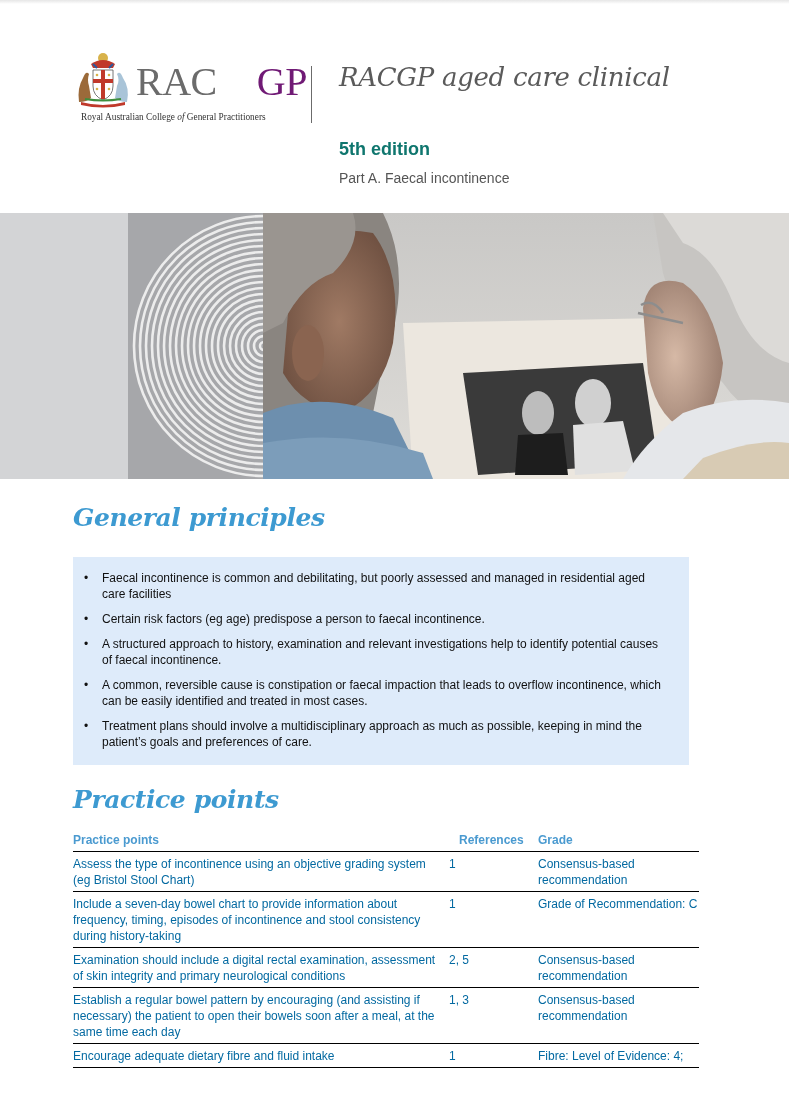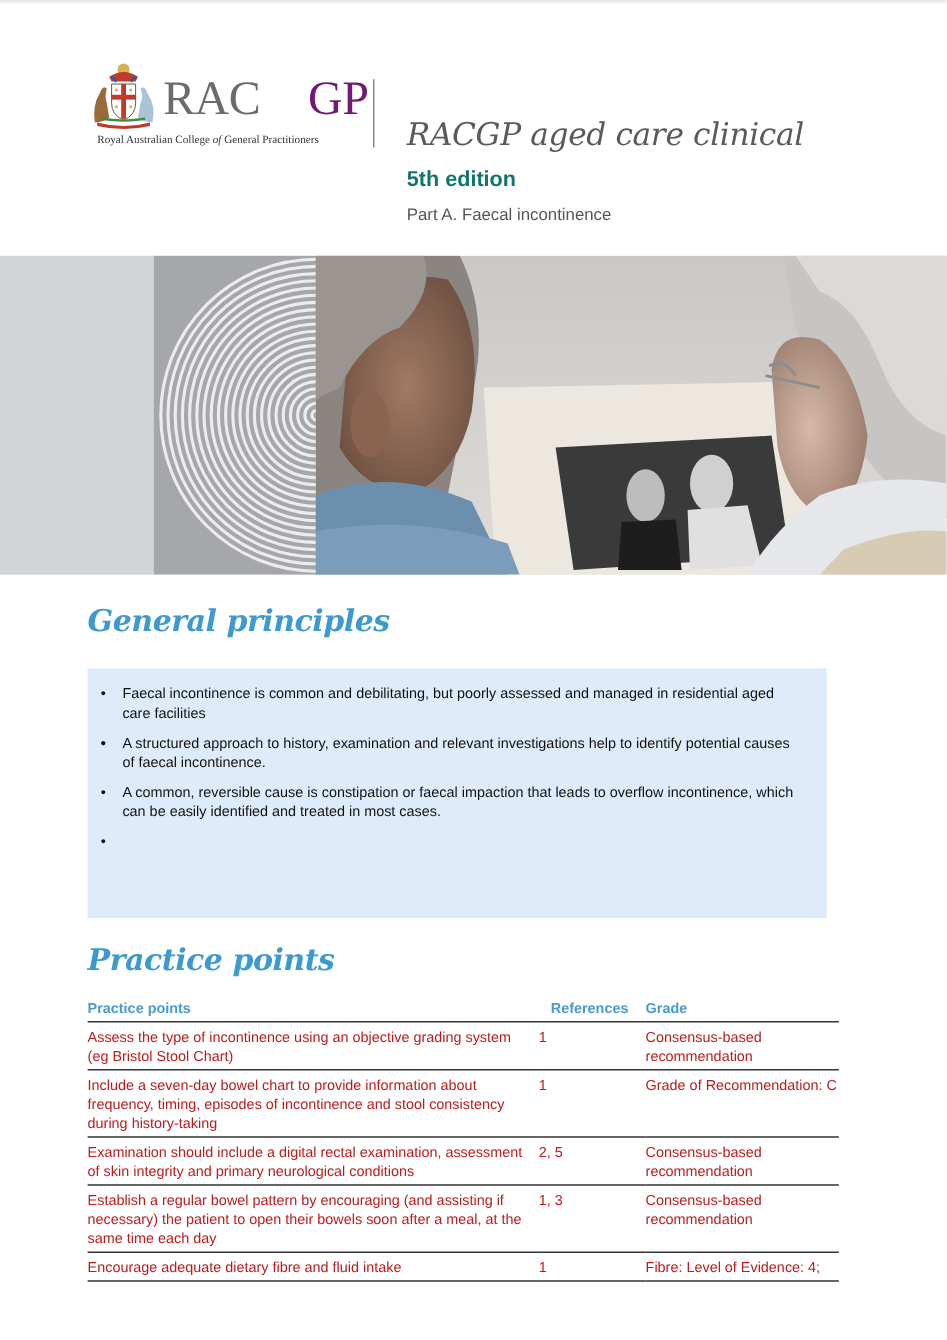--- a/index.html
+++ b/index.html
@@ -13,21 +13,21 @@
   .crest { position: absolute; left: 0; top: 0; width: 60px; height: 56px; }
   .logo-word { position: absolute; left: 63px; top: 8px; font-family: "Liberation Serif", serif;
     font-size: 40px; letter-spacing: -0.5px; line-height: 44px; color: #6b6b6b; }
   .logo-word .gp { color: #701a75; margin-left: 40px; }
   .logo-sub { position: absolute; left: 8px; top: 60px; font-family: "Liberation Serif", serif;
     font-size: 9.3px; color: #333; white-space: nowrap; }
   .logo-sub i { font-style: italic; }
   .vdivider { position: absolute; left: 311px; top: 66px; width: 1px; height: 57px; background: #6b6b6b; }
 
   .doc-title { position: absolute; left: 339px; top: 60px; font-family: "DejaVu Serif", serif;
-    font-style: italic; font-size: 26px; line-height: 35px; color: #5a5a5a; width: 380px; letter-spacing: -0.3px; margin-top: 36px; }
+    font-style: italic; font-size: 26px; line-height: 35px; color: #5a5a5a; width: 380px; letter-spacing: -0.3px; }
   .edition { position: absolute; left: 339px; top: 139px; font-size: 18px; font-weight: bold; color: #0f766e; }
   .part { position: absolute; left: 339px; top: 170px; font-size: 14px; color: #555; }
 
   
   .banner { position: absolute; left: 0; top: 213px; width: 789px; height: 266px; overflow: hidden; }
   .band-light { position: absolute; left: 0; top: 0; width: 128px; height: 266px; background: #d3d4d6; }
   .band-dark { position: absolute; left: 128px; top: 0; width: 136px; height: 266px; background: #a6a7aa; }
   .rings { position: absolute; left: 128px; top: 0; width: 136px; height: 266px; }
   .photo { position: absolute; left: 263px; top: 0; width: 526px; height: 266px; }
 
@@ -41,21 +41,21 @@
     background: #deebfa; padding: 13px 20px 0 29px; }
   .principles ul { list-style: none; }
   .principles li { position: relative; font-size: 12px; line-height: 16px; color: #111;
     padding-left: 0; margin-bottom: 9px; }
   .principles li .bullet { position: absolute; left: -18px; top: 0; font-size: 12px; }
 
   
   .pp-table { position: absolute; left: 73px; top: 833px; width: 626px; border-collapse: collapse; }
   .pp-table th { text-align: left; font-size: 12px; font-weight: bold; color: #4a9ad0;
     padding: 0 0 4px 0; border-bottom: 1.5px solid #000; }
-  .pp-table td { font-size: 12px; line-height: 16px; color: #b91c1c; vertical-align: top;
+  .pp-table td { font-size: 12px; line-height: 16px; color: #0369a1; vertical-align: top;
     padding: 4px 0 3px 0; border-bottom: 1.5px solid #000; }
   .col-point { width: 376px; padding-right: 8px !important; }
   .col-ref { width: 89px; }
   .col-grade { width: 161px; margin-left: 38px; }
   th.col-ref { text-align: left; padding-left: 10px !important; }
 </style>
 </head>
 <body>
 
 <div class="topshade"></div>
@@ -160,24 +160,24 @@
     <path d="M400 0 L526 0 L526 150 Q490 140 470 90 Q450 40 420 30 Z" fill="#dcdad7"></path>
     <path d="M420 200 Q470 180 526 190 L526 266 L360 266 Q380 230 420 200 Z" fill="#e5e7ea"></path>
     <path d="M440 245 Q490 225 526 230 L526 266 L420 266 Z" fill="#d8cbb4"></path>
   </svg>
 </div>
 
 <h2 class="section-title gp-title">General principles</h2>
 <div class="principles">
   <ul>
     <li><span class="bullet">•</span><span>Faecal incontinence is common and debilitating, but poorly assessed and managed in residential aged care facilities</span></li>
-    <li><span class="bullet">•</span></li>
+    <li><span class="bullet">•</span><span>Certain risk factors (eg age) predispose a person to faecal incontinence.</span></li>
     <li><span class="bullet">•</span><span>A structured approach to history, examination and relevant investigations help to identify potential causes of faecal incontinence.</span></li>
     <li><span class="bullet">•</span><span>A common, reversible cause is constipation or faecal impaction that leads to overflow incontinence, which can be easily identified and treated in most cases.</span></li>
-    <li><span class="bullet">•</span></li>
+    <li><span class="bullet">•</span><span>Treatment plans should involve a multidisciplinary approach as much as possible, keeping in mind the patient’s goals and preferences of care.</span></li>
   </ul>
 </div>
 
 <h2 class="section-title pp-title">Practice points</h2>
 <table class="pp-table">
   <thead>
     <tr>
       <th class="col-point">Practice points</th>
       <th class="col-ref">References</th>
       <th class="col-grade">Grade</th>

